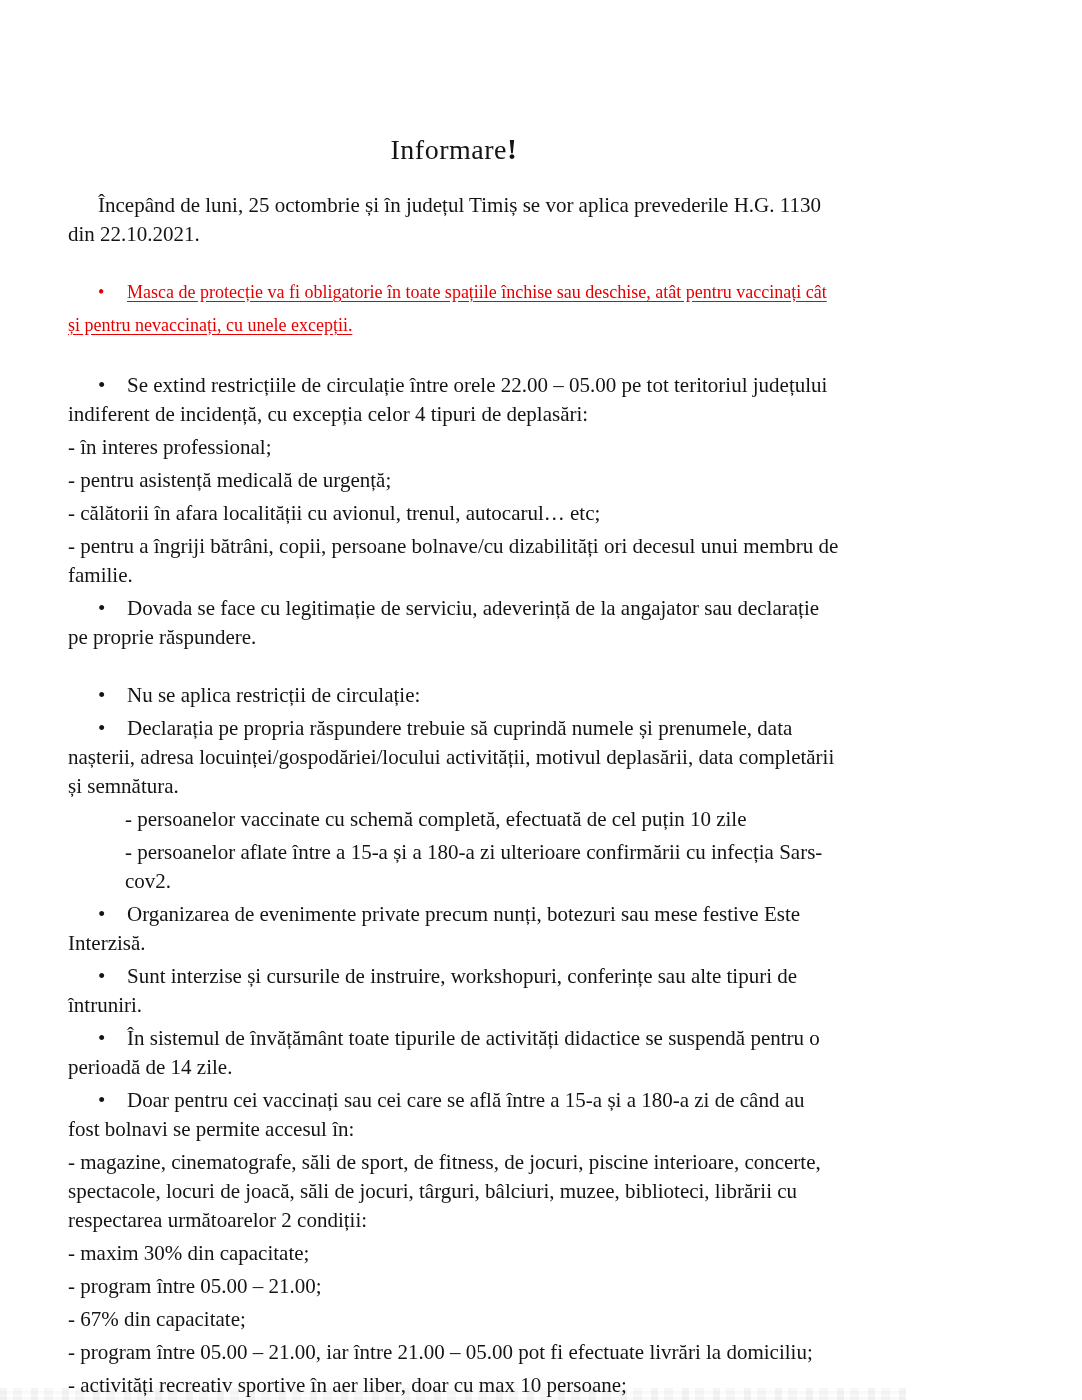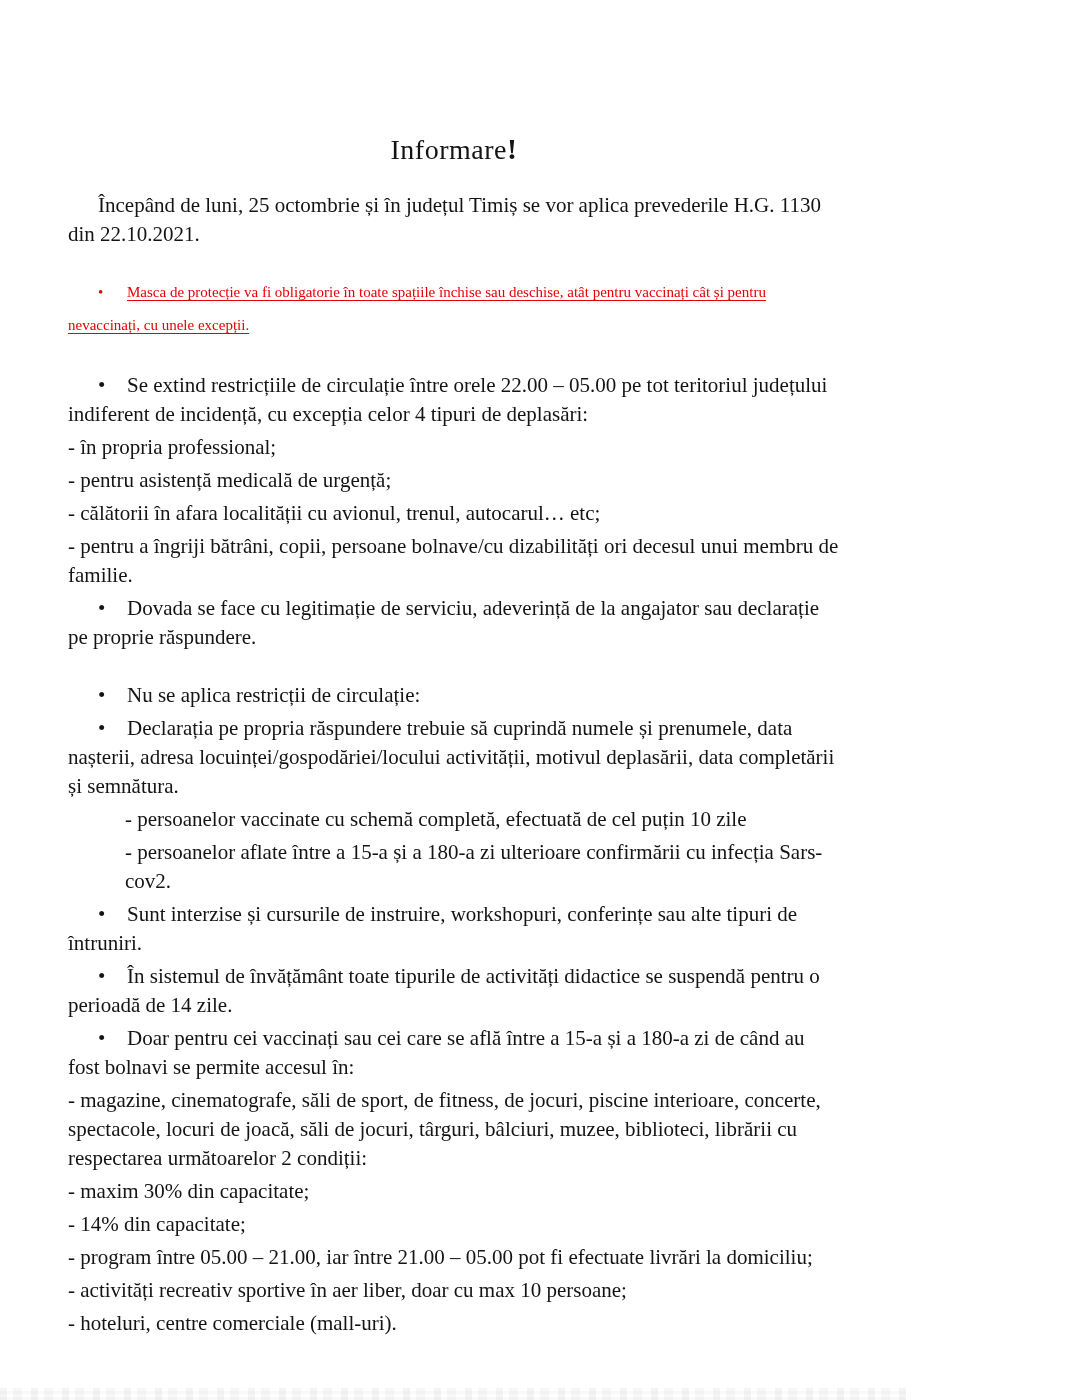--- a/index.html
+++ b/index.html
@@ -43,21 +43,21 @@
   .dot {
     display: inline-block;
     width: 29px;
     text-indent: 0;
   }
   .spaced {
     margin-top: 29px;
   }
   .highlight {
     color: var(--highlight-red, #e60000);
-    font-size: 15px;
+    font-size: 18px;
     line-height: 33px;
     margin-top: 27px;
   }
   .highlight .u {
     text-decoration: underline;
     text-underline-offset: 3px;
   }
   .sub-item {
     margin-left: 61px;
   }
@@ -84,41 +84,43 @@
 <div class="page">
   <div class="content">
 
     <h1 class="doc-title"><span>Informare</span><span class="bang">!</span></h1>
 
     <p class="intro">Începând de luni, 25 octombrie și în județul Timiș se vor aplica prevederile H.G. 1130 din 22.10.2021.</p>
 
     <p class="bullet-para highlight"><span class="dot">•</span><span class="u">Masca de protecție va fi obligatorie în toate spațiile închise sau deschise, atât pentru vaccinați cât și pentru nevaccinați, cu unele excepții.</span></p>
 
     <p class="bullet-para spaced"><span class="dot">•</span><span>Se extind restricțiile de circulație între orele 22.00 – 05.00 pe tot teritoriul județului indiferent de incidență, cu excepția celor 4 tipuri de deplasări:</span></p>
-    <p class="dash-line">- în propria professional;</p>
+    <p class="dash-line">- în interes professional;</p>
     <p class="dash-line">- pentru asistență medicală de urgență;</p>
     <p class="dash-line">- călătorii în afara localității cu avionul, trenul, autocarul… etc;</p>
     <p class="dash-line">- pentru a îngriji bătrâni, copii, persoane bolnave/cu dizabilități ori decesul unui membru de familie.</p>
 
     <p class="bullet-para"><span class="dot">•</span><span>Dovada se face cu legitimație de serviciu, adeverință de la angajator sau declarație pe proprie răspundere.</span></p>
 
     <p class="bullet-para spaced"><span class="dot">•</span><span>Nu se aplica restricții de circulație:</span></p>
 
     <p class="bullet-para"><span class="dot">•</span><span>Declarația pe propria răspundere trebuie să cuprindă numele și prenumele, data nașterii, adresa locuinței/gospodăriei/locului activității, motivul deplasării, data completării și semnătura.</span></p>
     <p class="dash-line sub-item">- persoanelor vaccinate cu schemă completă, efectuată de cel puțin 10 zile</p>
     <p class="dash-line sub-item">- persoanelor aflate între a 15-a și a 180-a zi ulterioare confirmării cu infecția Sars-cov2.</p>
 
+    <p class="bullet-para"><span class="dot">•</span><span>Organizarea de evenimente private precum nunți, botezuri sau mese festive Este Interzisă.</span></p>
 
     <p class="bullet-para"><span class="dot">•</span><span>Sunt interzise și cursurile de instruire, workshopuri, conferințe sau alte tipuri de întruniri.</span></p>
 
     <p class="bullet-para"><span class="dot">•</span><span>În sistemul de învățământ toate tipurile de activități didactice se suspendă pentru o perioadă de 14 zile.</span></p>
 
     <p class="bullet-para"><span class="dot">•</span><span>Doar pentru cei vaccinați sau cei care se află între a 15-a și a 180-a zi de când au fost bolnavi se permite accesul în:</span></p>
     <p class="dash-line">- magazine, cinematografe, săli de sport, de fitness, de jocuri, piscine interioare, concerte, spectacole, locuri de joacă, săli de jocuri, târguri, bâlciuri, muzee, biblioteci, librării cu respectarea următoarelor 2 condiții:</p>
     <p class="dash-line">- maxim 30% din capacitate;</p>
-    <p class="dash-line">- 14% din capacitate;</p>
+    <p class="dash-line">- program între 05.00 – 21.00;</p>
+    <p class="dash-line">- 67% din capacitate;</p>
     <p class="dash-line">- program între 05.00 – 21.00, iar între 21.00 – 05.00 pot fi efectuate livrări la domiciliu;</p>
     <p class="dash-line">- activități recreativ sportive în aer liber, doar cu max 10 persoane;</p>
     <p class="dash-line">- hoteluri, centre comerciale (mall-uri).</p>
 
   </div>
   <div class="scan-noise"></div>
 </div>
 
 </body></html>

